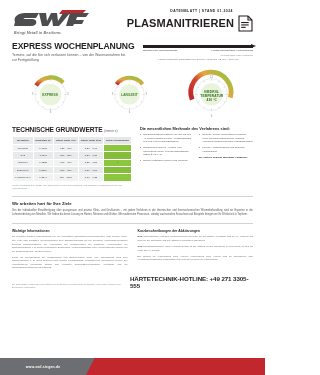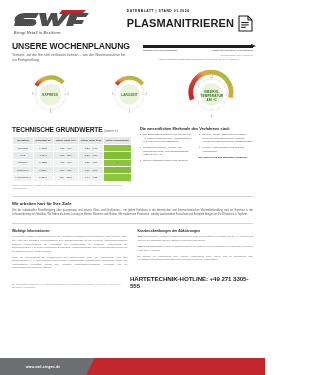--- a/index.html
+++ b/index.html
@@ -14,21 +14,21 @@
 
   
   .header { display: flex; justify-content: space-between; align-items: flex-start;
             padding: 9px 12px 0 12px; }
   .logo-wrap { width: 92px; }
   .logo-mark { position: relative; height: 19px; width: 78px; }
   .logo-svg { display: block; }
   .logo-claim { font-size: 3.6px; font-style: italic; font-weight: bold;
                 color: #6d6e71; letter-spacing: .15px; margin-top: 2.5px; margin-left: 2px; }
 
-  .doc-head { text-align: right; display: flex; flex-direction: column; align-items: flex-start; }
+  .doc-head { text-align: right; display: flex; flex-direction: column; align-items: flex-end; }
   .doc-meta { font-size: 3.4px; font-weight: bold; letter-spacing: .5px; color: #231f20;
               margin-bottom: 1.5px; margin-right: 20px; }
   .doc-title-row { display: flex; align-items: center; gap: 4px; }
   .doc-title { font-size: 11px; font-weight: bold; letter-spacing: .1px; color: #231f20; }
   .doc-icon { width: 15px; height: 17px; }
 
   
   .intro { display: flex; justify-content: space-between; padding: 6px 12px 0 12px; }
   .intro-left { width: 126px; }
   .intro-title { font-size: 8.6px; font-weight: bold; letter-spacing: -.1px; color: #231f20; }
@@ -141,21 +141,21 @@
           <rect x="3.2" y="7" width="7.5" height="1.1" fill="#231f20"></rect>
           <rect x="3.2" y="9.4" width="7.5" height="1.1" fill="#231f20"></rect>
           <rect x="3.2" y="11.8" width="4.5" height="1.1" fill="#231f20"></rect>
         </svg>
       </div>
     </div>
   </div>
 
   <div class="intro">
     <div class="intro-left">
-      <div class="intro-title">UNSERE WOCHENPLANUNG</div>
+      <div class="intro-title">EXPRESS WOCHENPLANUNG</div>
       <div class="intro-sub">Termine, auf die Sie sich verlassen können – von der Warenannahme bis zur Fertigstellung</div>
     </div>
     <div class="intro-right">
       <div class="timeline-bar"></div>
       <div class="timeline-labels">
         <span class="tl-label">Montag früh: Warenannahme</span>
         <span class="tl-label">Freitag nachmittags: Fertigstellung</span>
       </div>
       <div class="timeline-note">*Terminanfrage nach Absprache</div>
       <div class="timeline-foot">Anlagen-Nutzmaße Plasmanitrieren: Ø 1000 × 1500 mm / Ø 600 × 1000 mm</div>

